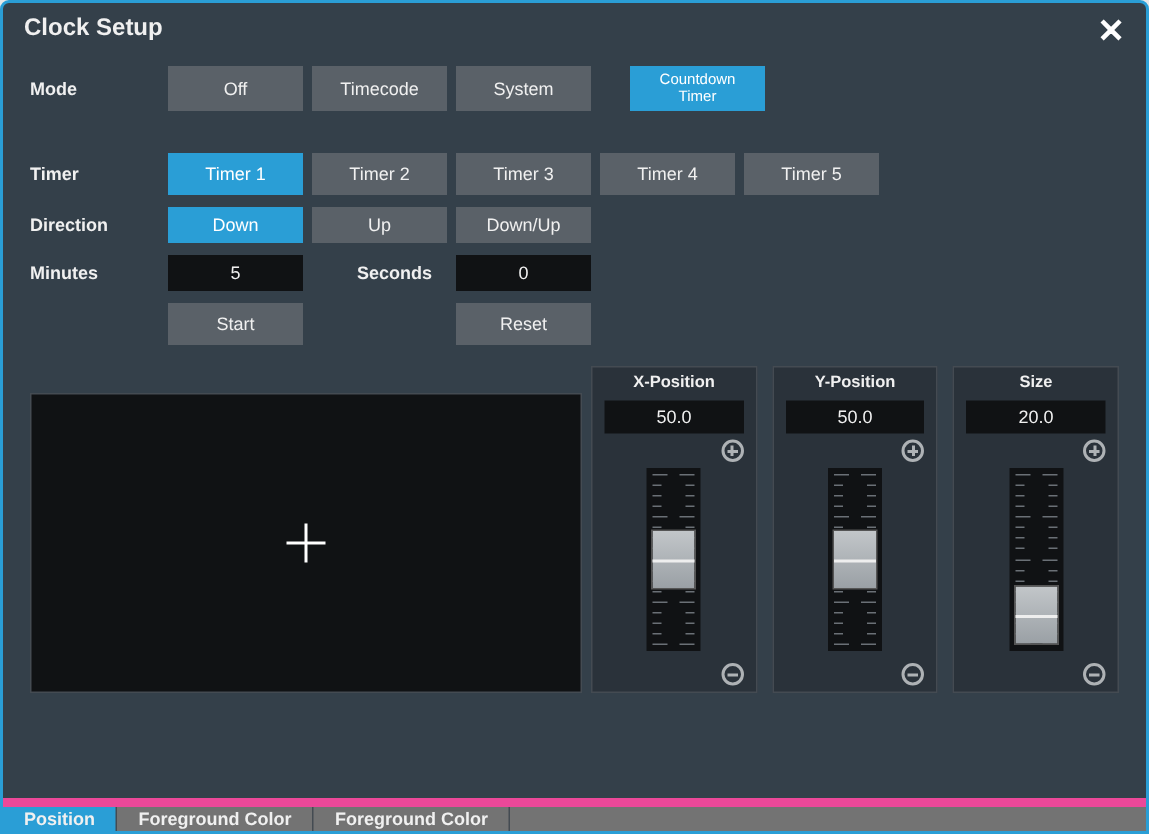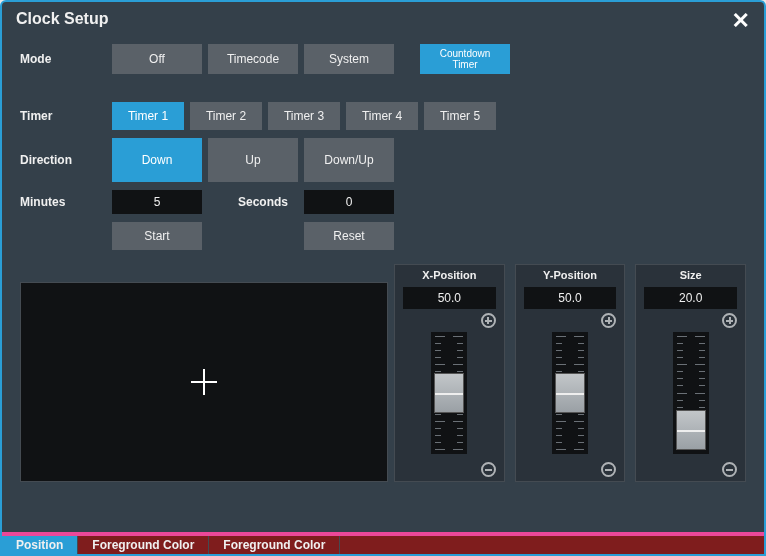--- a/index.html
+++ b/index.html
@@ -9,23 +9,23 @@
   .title { color: #f0f0f0; font-size: 16px; font-weight: bold; }
   .close { color: #fff; font-size: 22px; font-weight: bold; cursor: pointer; line-height: 1; }
   .content { padding: 6px 18px 0 18px; }
   .row { display: flex; align-items: center; margin-bottom: 8px; }
   .row.gap-top { margin-top: 28px; }
   .label { width: 92px; color: #f0f0f0; font-size: 12px; font-weight: bold; text-align: left; padding-right: 10px; }
   .btn { background: #5a6168; color: #f0f0f0; border: none; font-size: 12px; height: 28px; display: flex; align-items: center; justify-content: center; cursor: pointer; margin-right: 6px; }
   .btn.mode { width: 90px; height: 30px; }
   .btn.mode.active { background: #2a9ed6; color: #fff; }
   .btn.mode.multi { line-height: 1.1; font-size: 10px; margin-left: 20px; }
-  .btn.timer { width: 72px; height: 28px; }
+  .btn.timer { width: 90px; height: 28px; }
   .btn.timer.active { background: #2a9ed6; color: #fff; }
-  .btn.dir { width: 90px; height: 44px; }
+  .btn.dir { width: 90px; height: 24px; }
   .btn.dir.active { background: #2a9ed6; color: #fff; }
   .btn.action { width: 90px; height: 28px; }
   .val-box { background: #101214; color: #f0f0f0; width: 90px; height: 24px; display: flex; align-items: center; justify-content: center; font-size: 12px; margin-right: 6px; }
   .seconds-label { width: 90px; color: #f0f0f0; font-size: 12px; font-weight: bold; text-align: right; padding-right: 10px; margin-right: 6px; }
   .spacer { width: 90px; margin-right: 6px; }
   .lower { display: flex; padding: 6px 18px 0 18px; gap: 6px; }
   .preview-wrap { flex: 0 0 368px; padding-top: 18px; }
   .preview { width: 368px; height: 200px; background: #101214; border: 1px solid #444b52; position: relative; }
   .crosshair { position: absolute; left: 50%; top: 50%; }
   .cross-h { position: absolute; width: 26px; height: 2px; background: #fff; left: -13px; top: -1px; }
@@ -40,21 +40,21 @@
   .pm-inner.plus::after { content: ""; position: absolute; width: 2px; height: 7px; background: #aeb2b5; left: 2.5px; top: -2.5px; }
   .track-area { position: relative; width: 100%; flex: 1; margin: 4px 0; display: flex; justify-content: center; }
   .track-bg { width: 36px; height: 100%; background: #101214; position: relative; }
   .ticks-left, .ticks-right { position: absolute; top: 4px; bottom: 4px; width: 10px; display: flex; flex-direction: column; justify-content: space-between; }
   .ticks-left { left: 4px; } .ticks-right { right: 4px; }
   .tick { height: 1px; background: #6a7076; }
   .tick.major { width: 10px; } .tick.minor { width: 6px; }
   .ticks-right .tick { margin-left: auto; }
   .knob { position: absolute; width: 30px; height: 40px; background: linear-gradient(#c2c6c9, #9aa0a5); left: 3px; border: 1px solid #555; }
   .knob::after { content: ""; position: absolute; left: 0; right: 0; top: 50%; height: 2px; background: #eee; }
-  .tabs { position: absolute; left: 0; right: 0; bottom: 0; height: 22px; background: #7f1d1d; border-top: 4px solid #ec4899; display: flex; }
+  .tabs { position: absolute; left: 0; right: 0; bottom: 0; height: 22px; background: #737373; border-top: 6px solid #ec4899; display: flex; }
   .tab { padding: 0 14px; color: #f0f0f0; font-size: 12px; font-weight: bold; display: flex; align-items: center; border-right: 1px solid #444b52; cursor: pointer; }
   .tab.active { background: #2a9ed6; }
 </style>
 </head>
 <body>
 
 <div class="window">
   <div class="titlebar">
     <div class="title">Clock Setup</div>
     <div class="close">✕</div>

